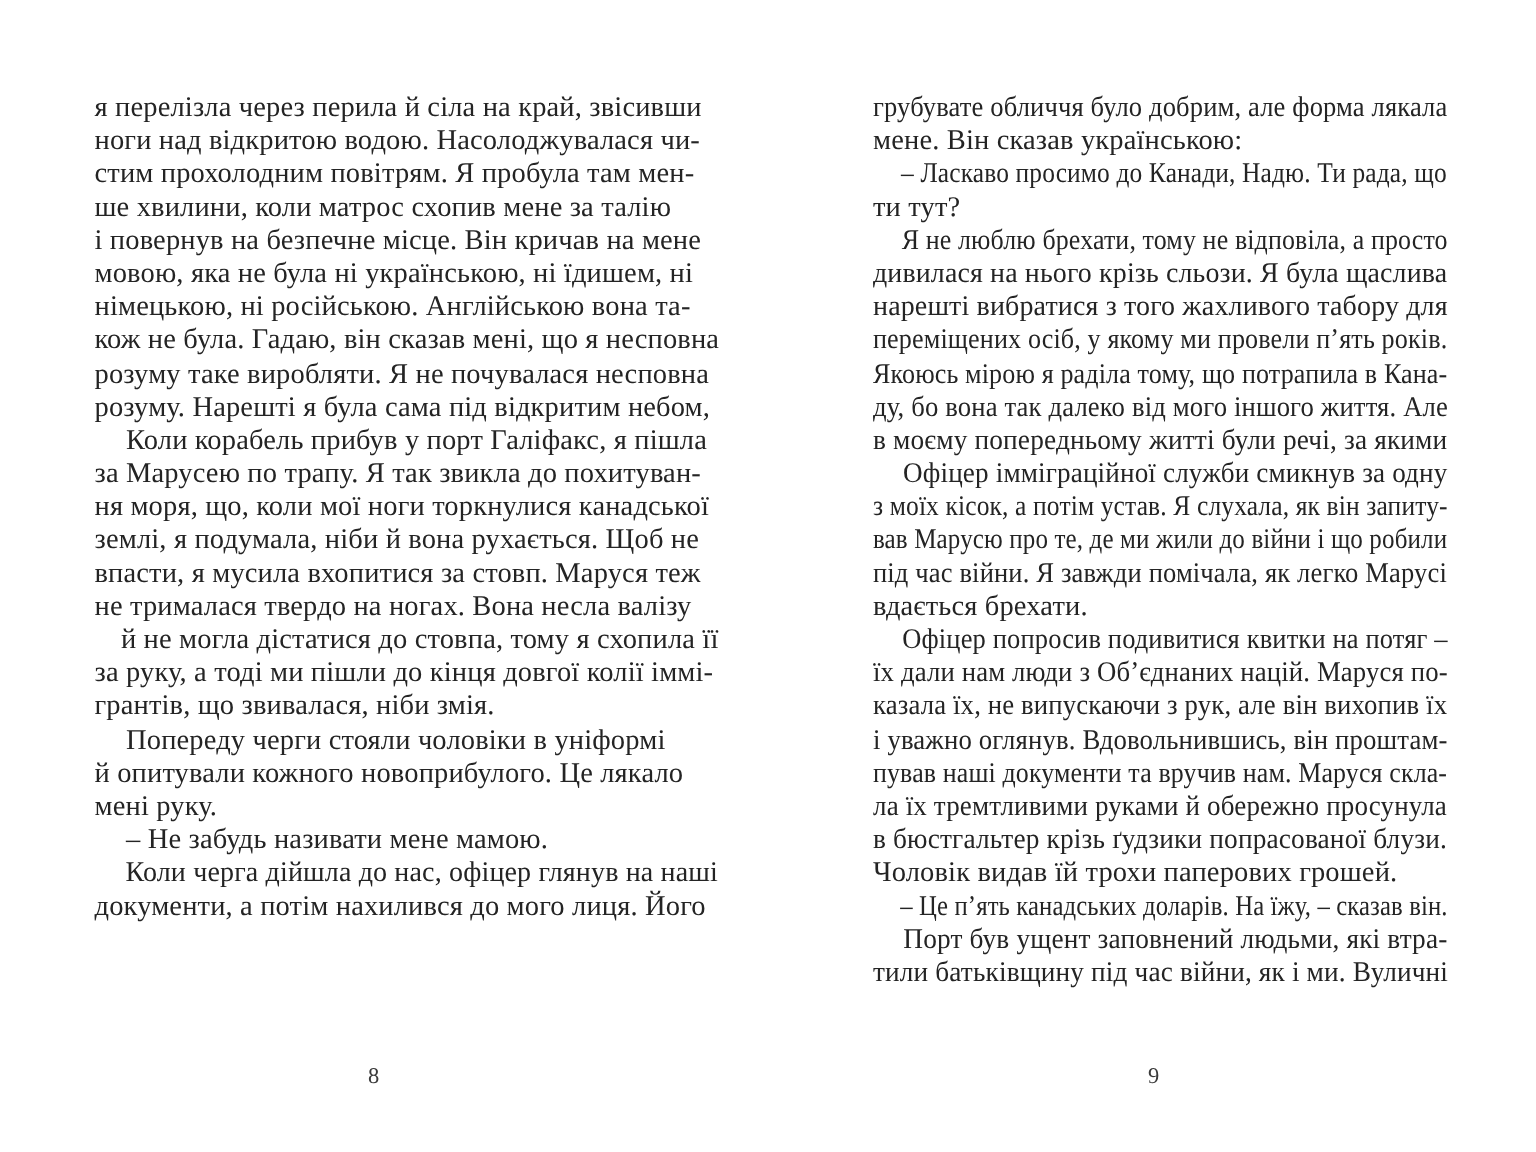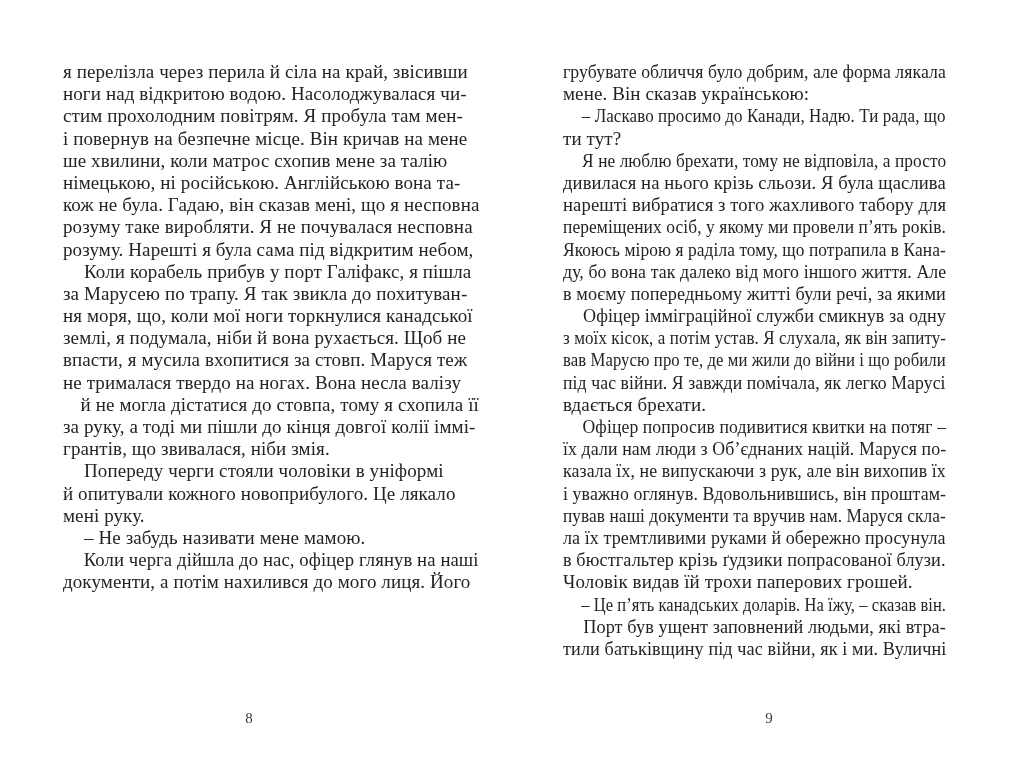--- a/index.html
+++ b/index.html
@@ -15,21 +15,21 @@
     position: relative;
     width: 888px;
     height: 768px;
     background: #ffffff;
   }
   .page-text {
     position: absolute;
     top: 61px;
   }
   .page-text.left  { left: 63px;  width: 416px; }
-  .page-text.right { left: 563px; width: 383px; }
+  .page-text.right { left: 582px; width: 383px; }
   .line {
     height: 22.2px;
     line-height: 22.2px;
     font-size: 19px;
     color: #242424;
     text-align: left;
     white-space: nowrap;
     transform-origin: 0 50%;
     letter-spacing: 0.1px;
   }
@@ -48,22 +48,23 @@
   .pagenum.right { left: 739px; }
 </style>
 </head>
 <body>
 
 <div class="spread">
   <div class="page-text left" id="left-text">
       <div class="line" style="word-spacing: 0px;">я перелізла через перила й сіла на край, звісивши</div>
       <div class="line" style="word-spacing: 0px;">ноги над відкритою водою. Насолоджувалася чи-</div>
       <div class="line" style="word-spacing: 0px;">стим прохолодним повітрям. Я пробула там мен-</div>
+      <div class="line" style="word-spacing: 0px;">ше хвилини, коли матрос схопив мене за талію</div>
       <div class="line" style="word-spacing: 0px;">і повернув на безпечне місце. Він кричав на мене</div>
-      <div class="line" style="word-spacing: 0px;">ше хвилини, коли матрос схопив мене за талію</div>
+      <div class="line" style="word-spacing: 0px;">мовою, яка не була ні українською, ні їдишем, ні</div>
       <div class="line" style="word-spacing: 0px;">німецькою, ні російською. Англійською вона та-</div>
       <div class="line" style="word-spacing: 0px;">кож не була. Гадаю, він сказав мені, що я несповна</div>
       <div class="line" style="word-spacing: 0px;">розуму таке виробляти. Я не почувалася несповна</div>
       <div class="line" style="word-spacing: 0px;">розуму. Нарешті я була сама під відкритим небом,</div>
       <div class="line indent" style="word-spacing: 0px;">Коли корабель прибув у порт Галіфакс, я пішла</div>
       <div class="line" style="word-spacing: 0px;">за Марусею по трапу. Я так звикла до похитуван-</div>
       <div class="line" style="word-spacing: 0px;">ня моря, що, коли мої ноги торкнулися канадської</div>
       <div class="line" style="word-spacing: 0px;">землі, я подумала, ніби й вона рухається. Щоб не</div>
       <div class="line" style="word-spacing: 0px;">впасти, я мусила вхопитися за стовп. Маруся теж</div>
       <div class="line" style="word-spacing: 0px;">не трималася твердо на ногах. Вона несла валізу</div>

